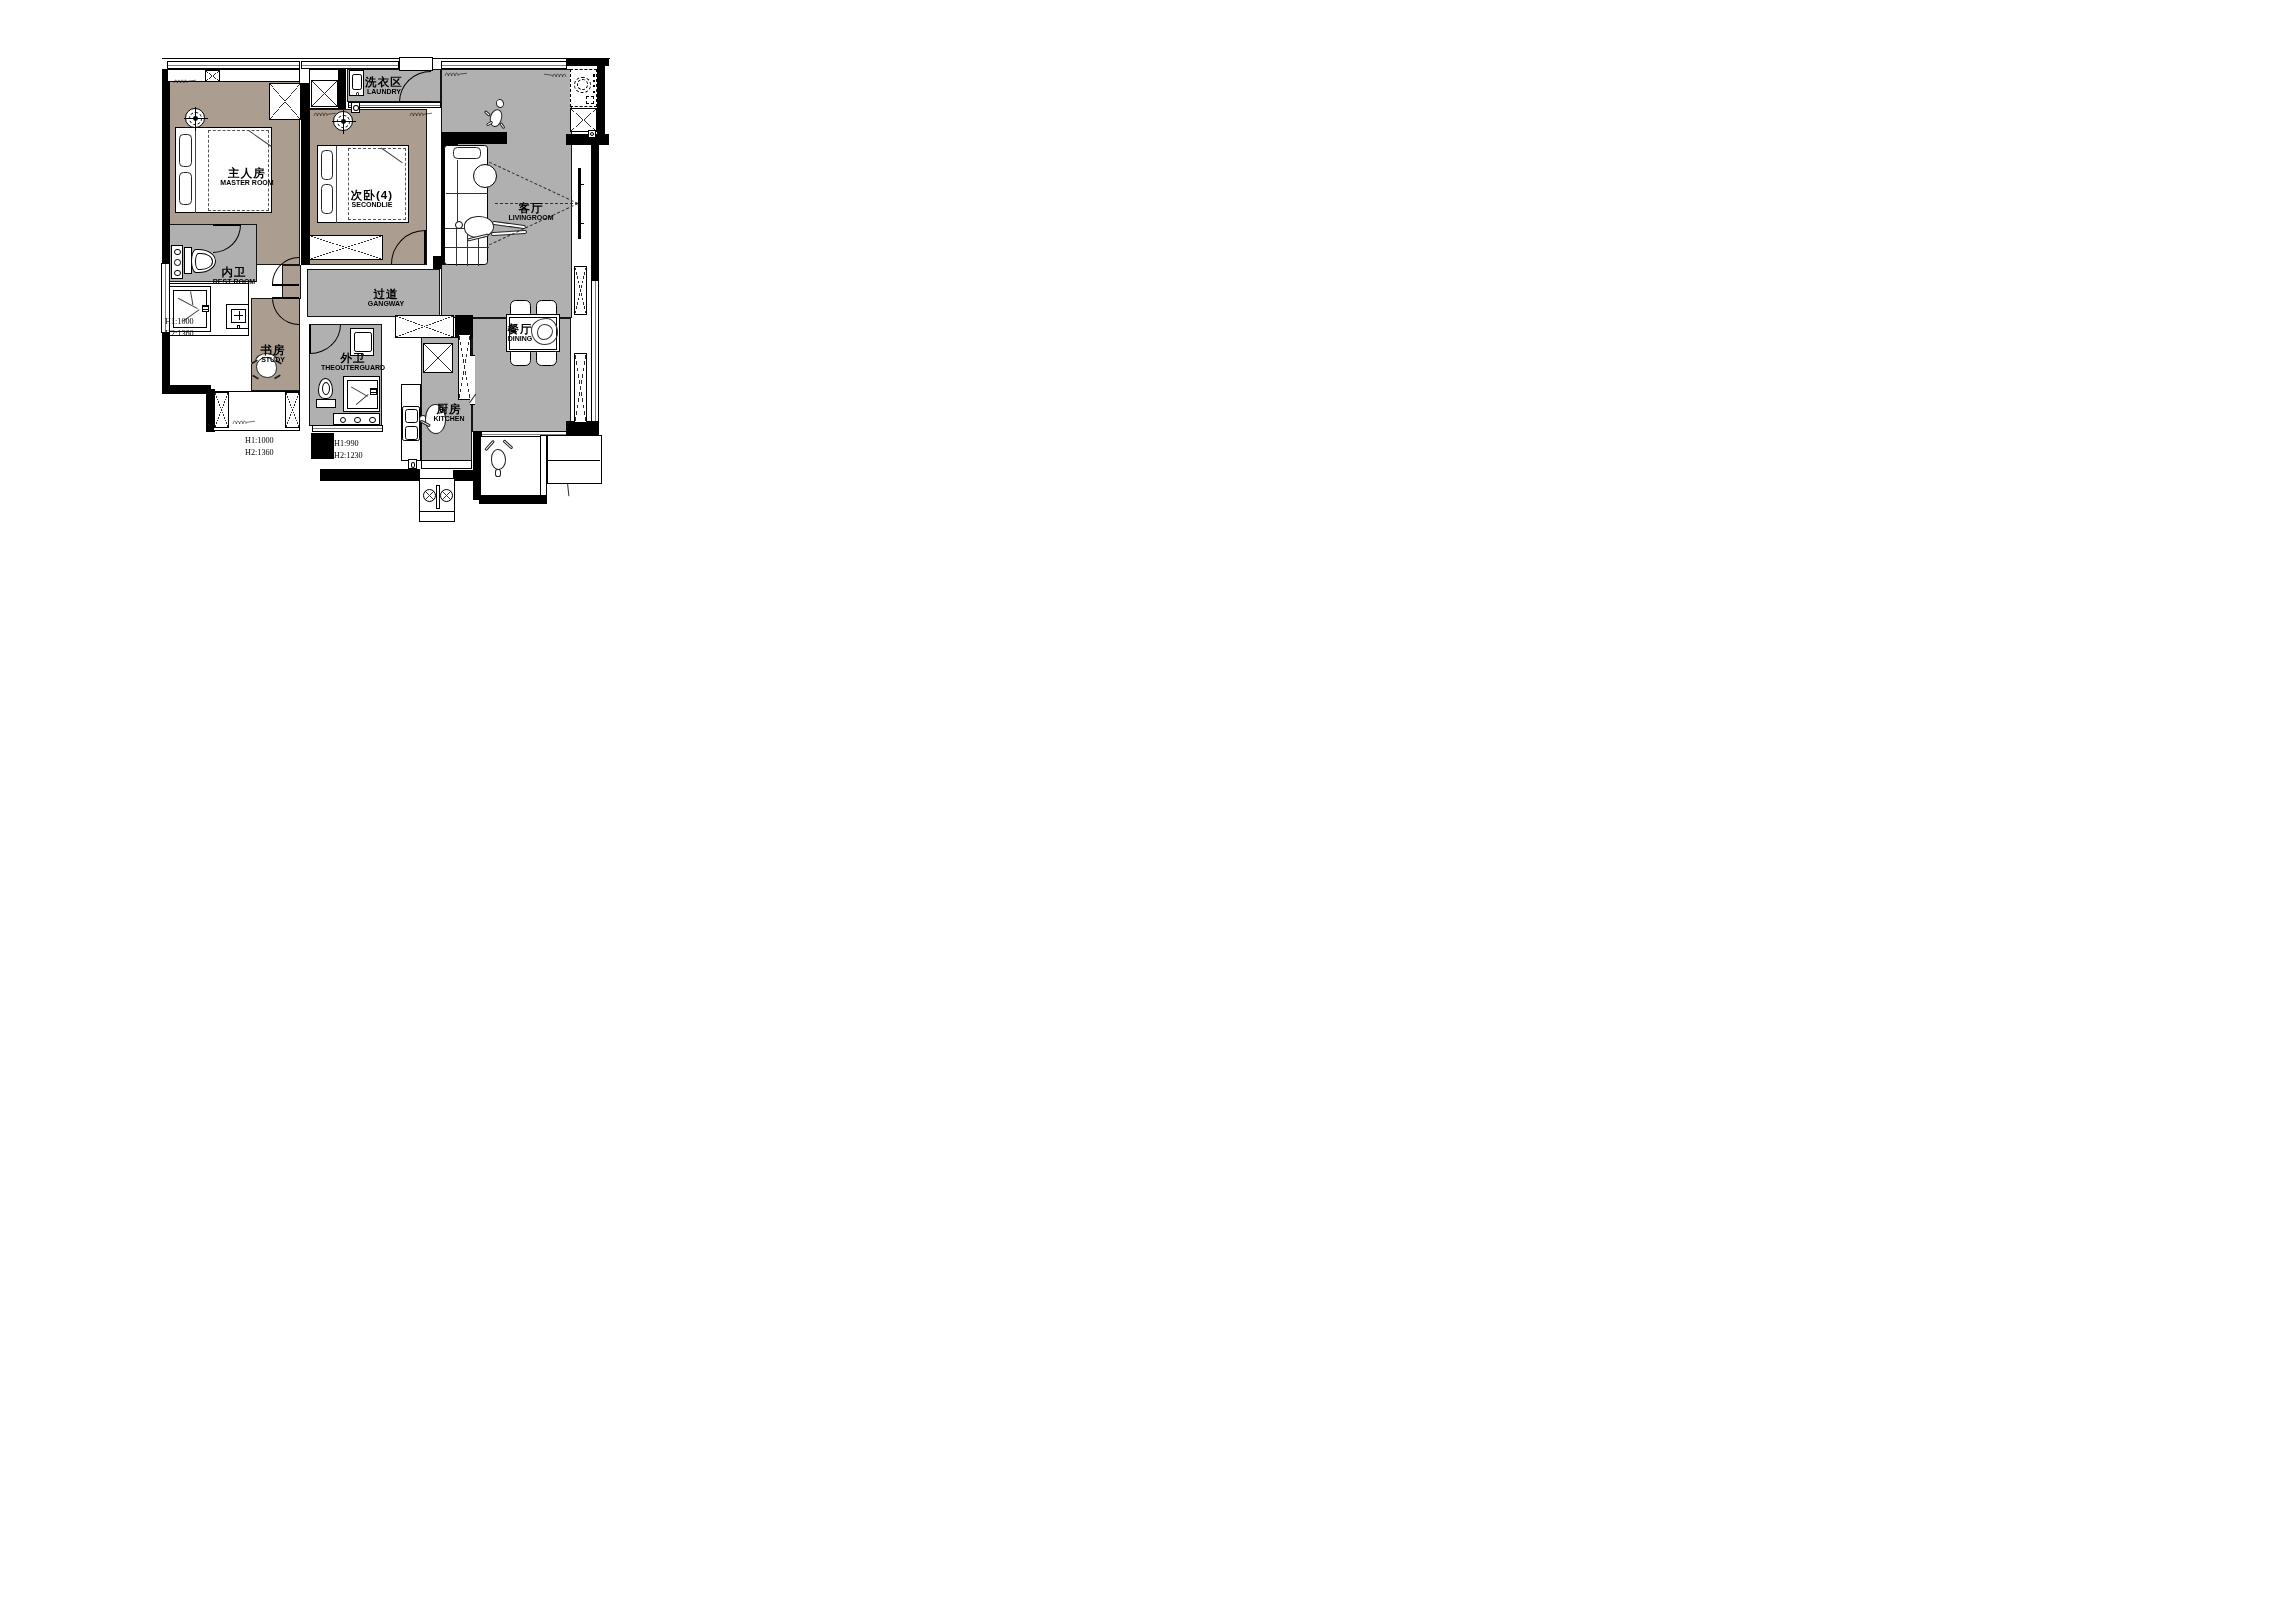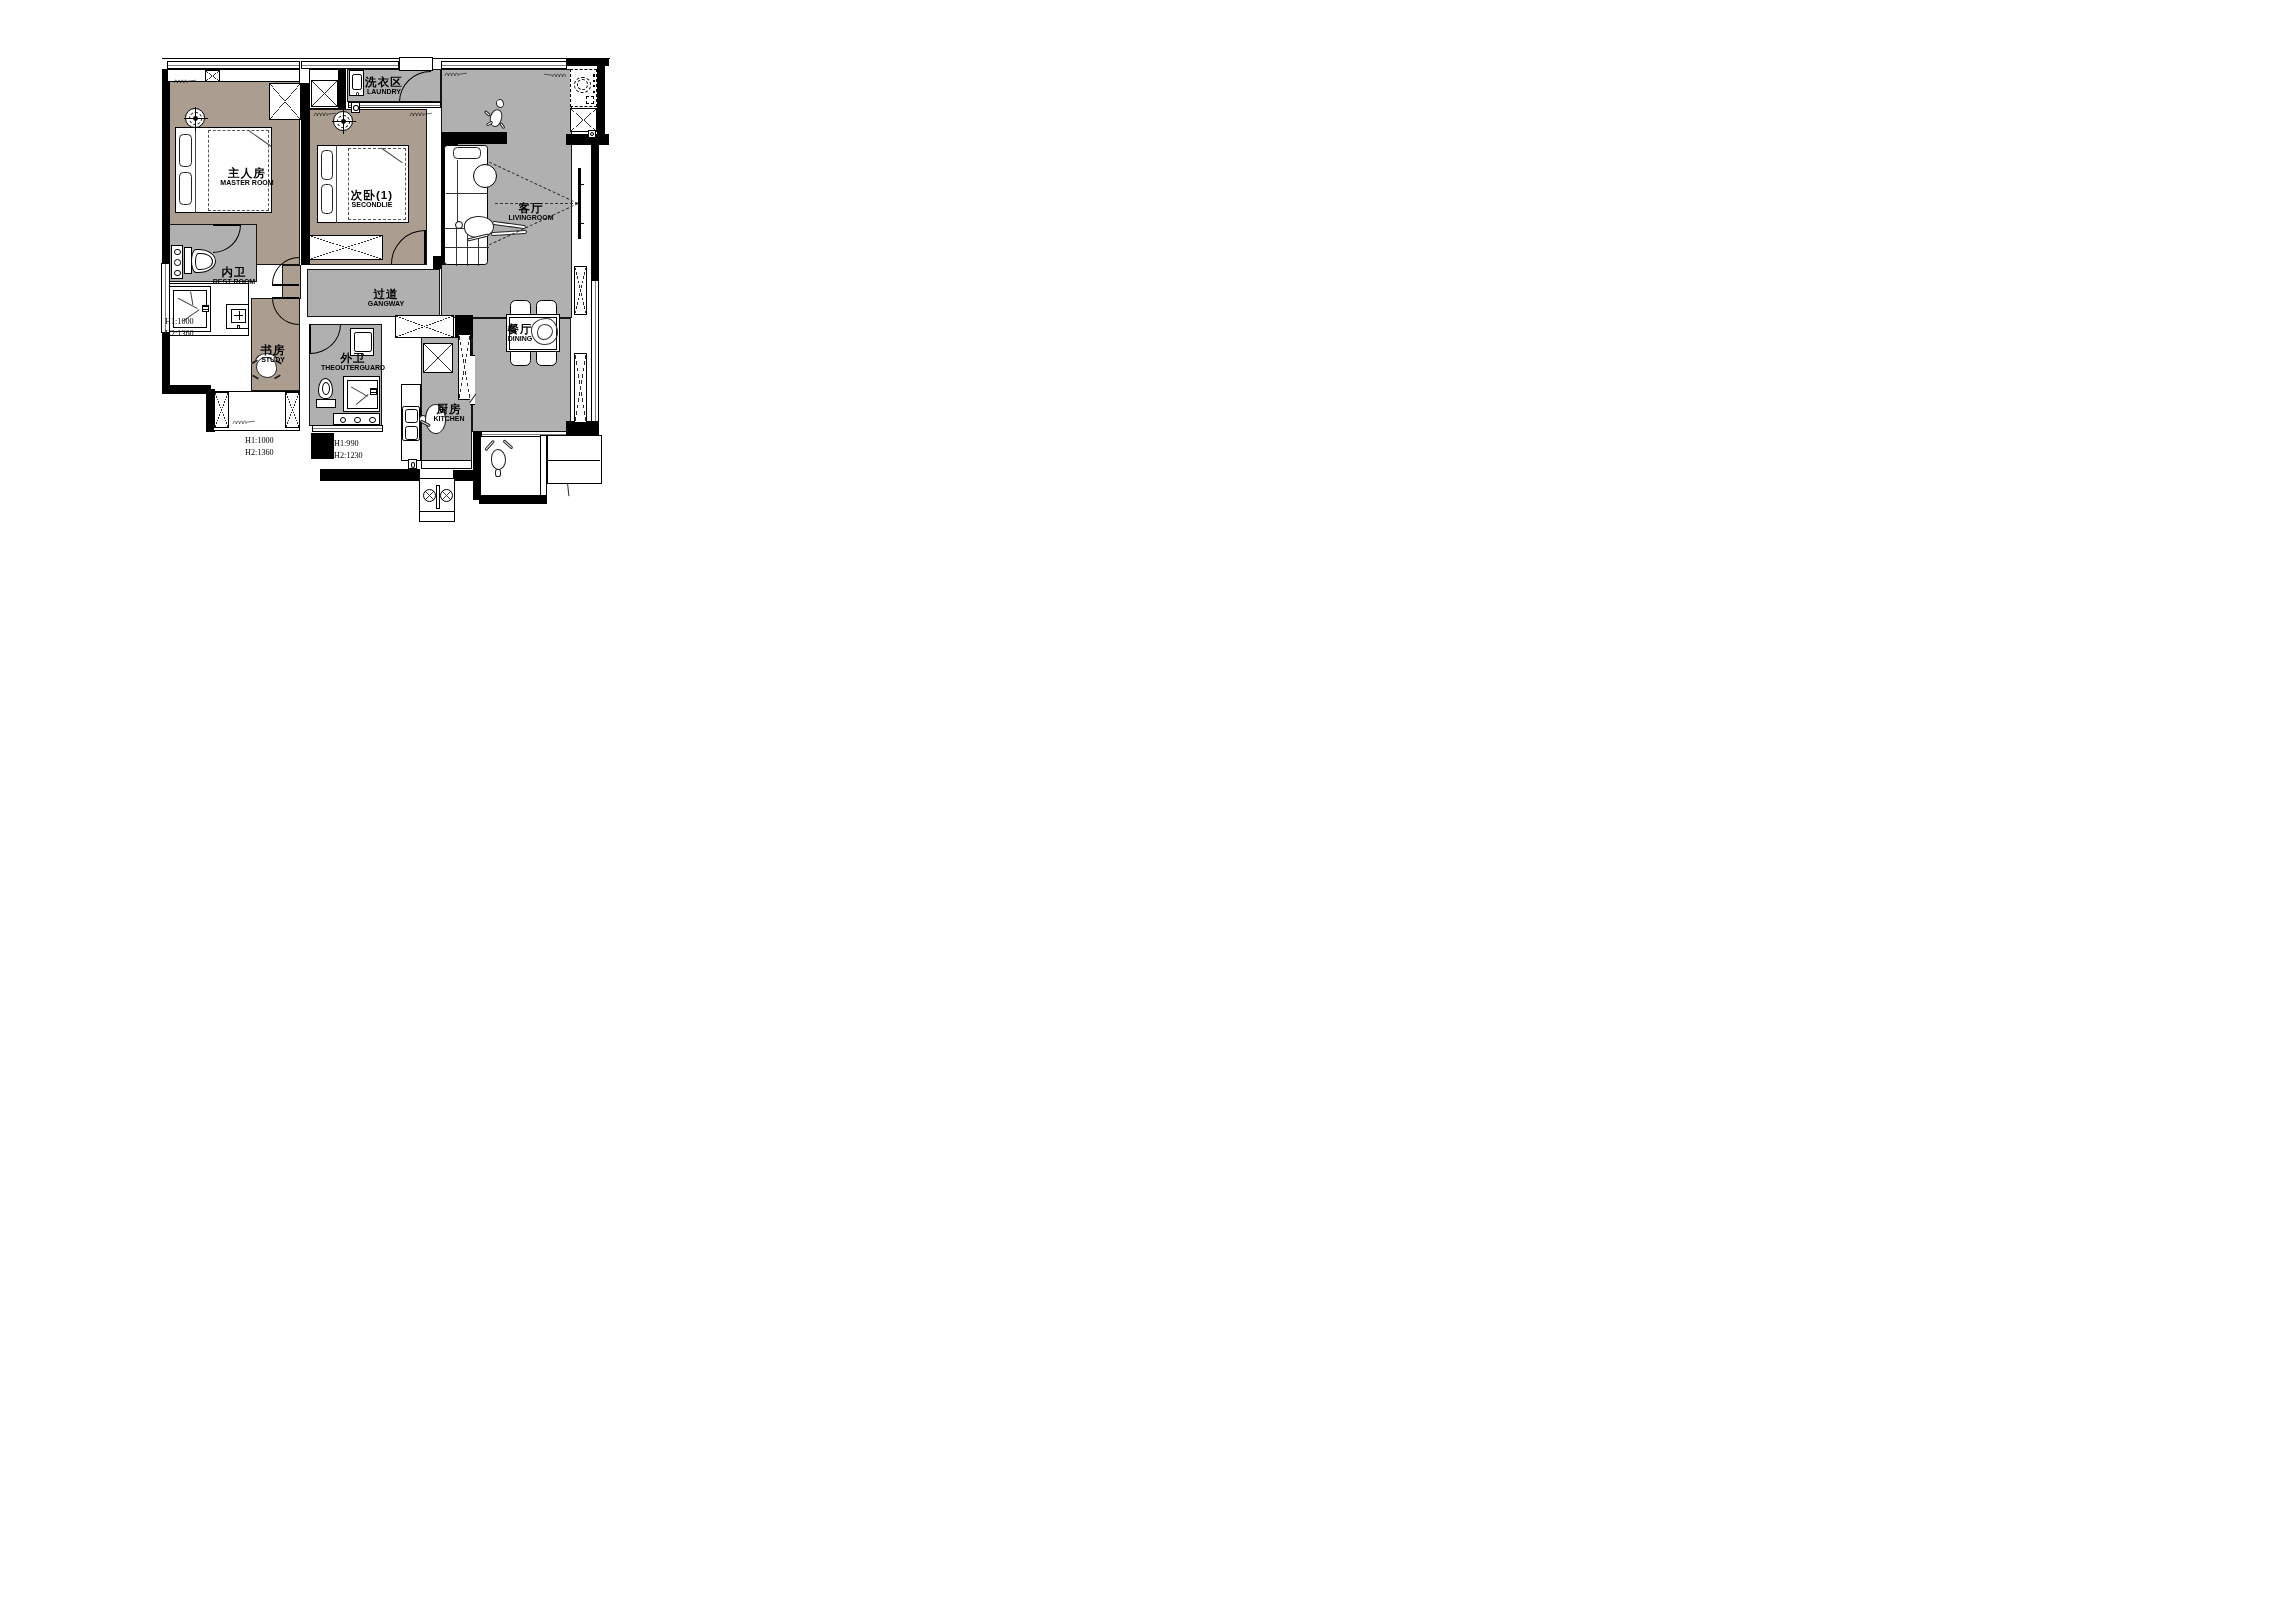--- a/index.html
+++ b/index.html
@@ -316,21 +316,21 @@
   <svg class="el" style="left:409px;top:111px;" width="24" height="6.6" viewBox="0 0 44 12">
       <path d="M2 9 C3.5 2 6.5 2 8 9 C9.5 2 12.5 2 14 9 C15.5 2 18.5 2 20 9 C21.5 2 24.5 2 26 9" fill="none" stroke="#000" stroke-width="1"></path>
       <path d="M26 6 L42 4" stroke="#000" stroke-width="1"></path>
     </svg>
 
   <div class="el lab" style="left:247px;top:177px;">
     <span class="zh">主人房</span>
     <span class="en">MASTER ROOM</span>
   </div>
   <div class="el lab" style="left:372px;top:199px;">
-    <span class="zh">次卧(1)</span>
+    <span class="zh">次卧(4)</span>
     <span class="en">SECONDLIE</span>
   </div>
   <div class="el lab" style="left:384px;top:86px;">
     <span class="zh">洗衣区</span>
     <span class="en">LAUNDRY</span>
   </div>
   <div class="el lab" style="left:531px;top:212px;">
     <span class="zh">客厅</span>
     <span class="en">LIVINGROOM</span>
   </div>

